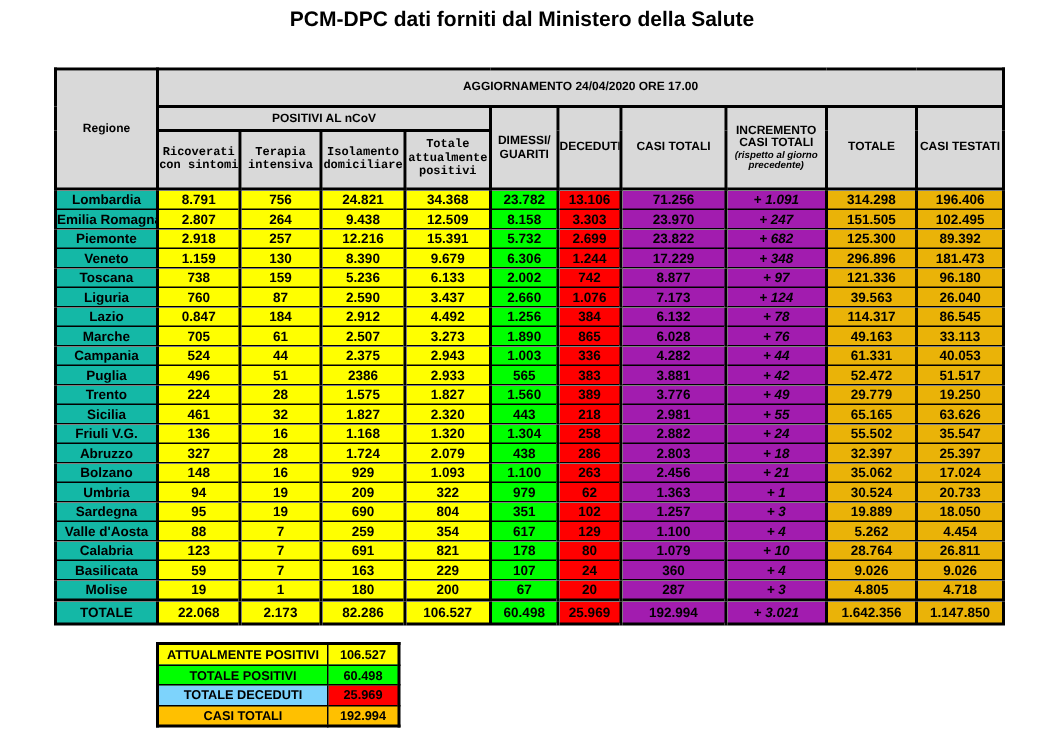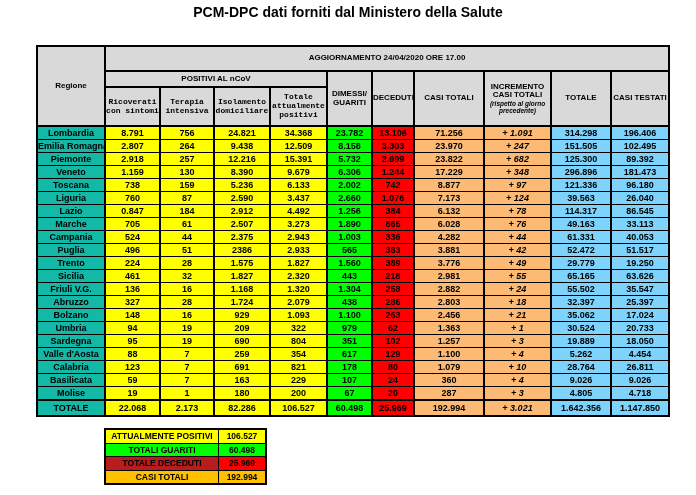--- a/index.html
+++ b/index.html
@@ -24,22 +24,22 @@
   table.main td{border-width:1px 2px;font-size:9px;height:12px;line-height:1;}
   th.h-update{font-size:10px;height:23px;}
   th.h-group{font-size:8.5px;height:14px;}
   th.h-sub{height:37px;font-size:8.5px;font-family:Liberation Mono, monospace;}
   th.orange-h{background:#FFC000;}
   .note{display:block;font-weight:bold;font-style:italic;font-size:6.5px;line-height:1.1;}
   td.region{background:#14b8a6;}
   td.yellow{background:#FFFF00;}
   td.green{background:#00FF00;}
   td.red{background:#FF0000;}
-  td.orange{background:#fdba74;}
-  td.gray{background:#7dd3fc;}
+  td.orange{background:#a21caf;}
+  td.gray{background:#eab308;}
   td.inc{font-style:italic;}
   tr.total td{border-top-width:2px;height:14px;}
   table.legend{
     position:absolute;left:104px;top:428px;border-collapse:collapse;
     border:2px solid #000;table-layout:fixed;
   }
   table.legend td{
     border:1px solid #000;padding:0;text-align:center;vertical-align:middle;
     font-weight:bold;font-size:8.5px;height:12.5px;line-height:1;white-space:nowrap;
   }
@@ -379,25 +379,25 @@
     </tbody>
 </table>
 
 <table class="legend">
   <tbody id="legend-body">
       <tr>
         <td class="lg-label" style="background: rgb(255, 255, 0);">ATTUALMENTE POSITIVI</td>
         <td class="lg-value" style="background: rgb(255, 255, 0);">106.527</td>
       </tr>
       <tr>
-        <td class="lg-label" style="background: rgb(0, 255, 0);">TOTALI GUARITI</td>
+        <td class="lg-label" style="background: rgb(0, 255, 0);">TOTALE POSITIVI</td>
         <td class="lg-value" style="background: rgb(0, 255, 0);">60.498</td>
       </tr>
       <tr>
-        <td class="lg-label" style="background: #b91c1c;">TOTALE DECEDUTI</td>
+        <td class="lg-label" style="background: #7dd3fc;">TOTALE DECEDUTI</td>
         <td class="lg-value" style="background: rgb(255, 0, 0);">25.969</td>
       </tr>
       <tr>
         <td class="lg-label" style="background: rgb(255, 192, 0);">CASI TOTALI</td>
         <td class="lg-value" style="background: rgb(255, 192, 0);">192.994</td>
       </tr>
     </tbody>
 </table>
 
 </body></html>

